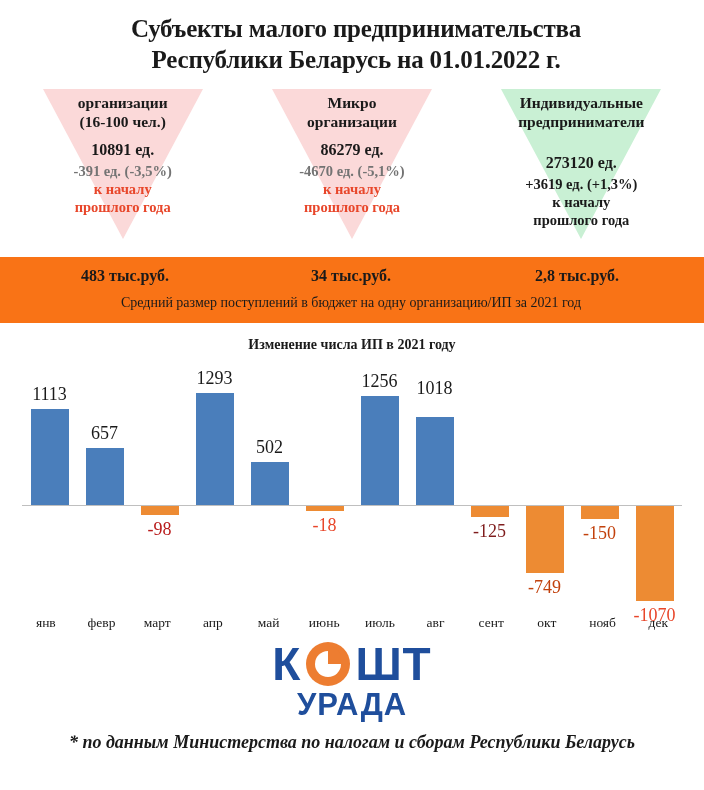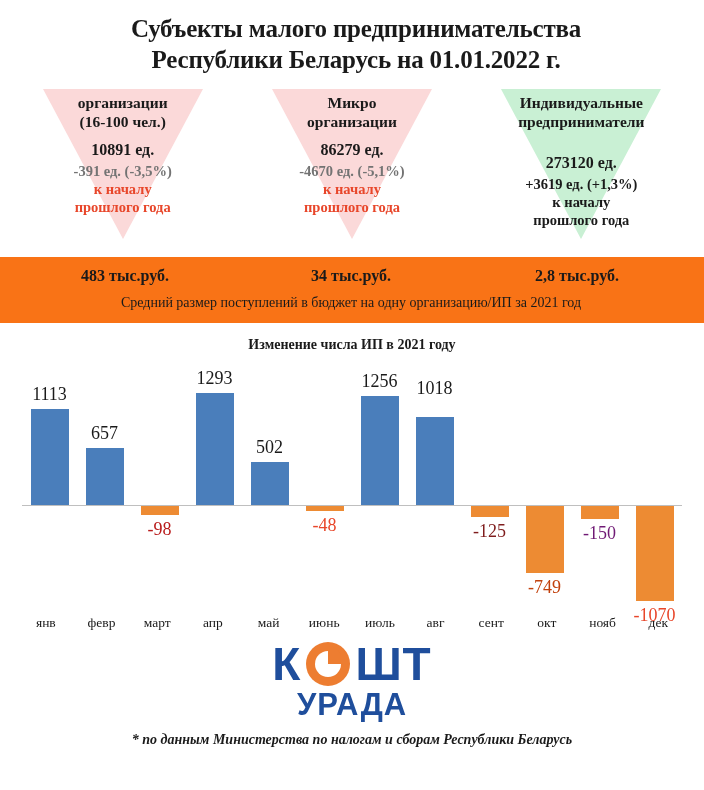--- a/index.html
+++ b/index.html
@@ -223,21 +223,21 @@
     font-family: "Liberation Sans", sans-serif;
     font-weight: bold;
     font-size: 31px;
     color: #1f4e9c;
     letter-spacing: 1px;
     margin-top: 2px;
   }
 
   .footnote {
     text-align: center;
-    font-size: 14px;
+    font-size: 18px;
     font-style: italic;
     font-weight: bold;
     margin-top: 12px;
   }
 </style>
 </head>
 <body>
 
 <div class="title-block">
   <div class="title-line">Субъекты малого предпринимательства</div>
@@ -319,41 +319,41 @@
         <div class="bar-col">
           <div class="bar pos" style="height: 112px; background: rgb(74, 126, 187);"></div>
           <div class="bar-label pos" style="bottom: 222px;">1293</div>
         </div>
         <div class="bar-col">
           <div class="bar pos" style="height: 43px; background: rgb(74, 126, 187);"></div>
           <div class="bar-label pos" style="bottom: 153px;">502</div>
         </div>
         <div class="bar-col">
           <div class="bar neg" style="height: 5px; background: rgb(237, 139, 51);"></div>
-          <div class="bar-label neg" style="top: 154px; color: rgb(232, 70, 42);">-48</div>
+          <div class="bar-label neg" style="top: 154px; color: rgb(232, 70, 42);">-18</div>
         </div>
         <div class="bar-col">
           <div class="bar pos" style="height: 109px; background: rgb(74, 126, 187);"></div>
           <div class="bar-label pos" style="bottom: 219px;">1256</div>
         </div>
         <div class="bar-col">
           <div class="bar pos" style="height: 88px; background: rgb(74, 126, 187);"></div>
           <div class="bar-label pos" style="bottom: 212px;">1018</div>
         </div>
         <div class="bar-col">
           <div class="bar neg" style="height: 11px; background: rgb(237, 139, 51);"></div>
           <div class="bar-label neg" style="top: 160px; color: #7f1d1d;">-125</div>
         </div>
         <div class="bar-col">
           <div class="bar neg" style="height: 67px; background: rgb(237, 139, 51);"></div>
           <div class="bar-label neg" style="top: 216px; color: #c2410c;">-749</div>
         </div>
         <div class="bar-col">
           <div class="bar neg" style="height: 13px; background: rgb(237, 139, 51);"></div>
-          <div class="bar-label neg" style="top: 162px; color: #701a75; text-align: center;">-150</div>
+          <div class="bar-label neg" style="top: 162px; color: #c2410c; text-align: center;">-150</div>
         </div>
         <div class="bar-col">
           <div class="bar neg" style="height: 95px; background: rgb(237, 139, 51);"></div>
           <div class="bar-label neg" style="top: 244px; color: rgb(232, 70, 42);">-1070</div>
         </div>
       </div>
   </div>
   <div class="x-labels" id="x-labels">
       <div class="x-label">янв</div>
       <div class="x-label">февр</div>

